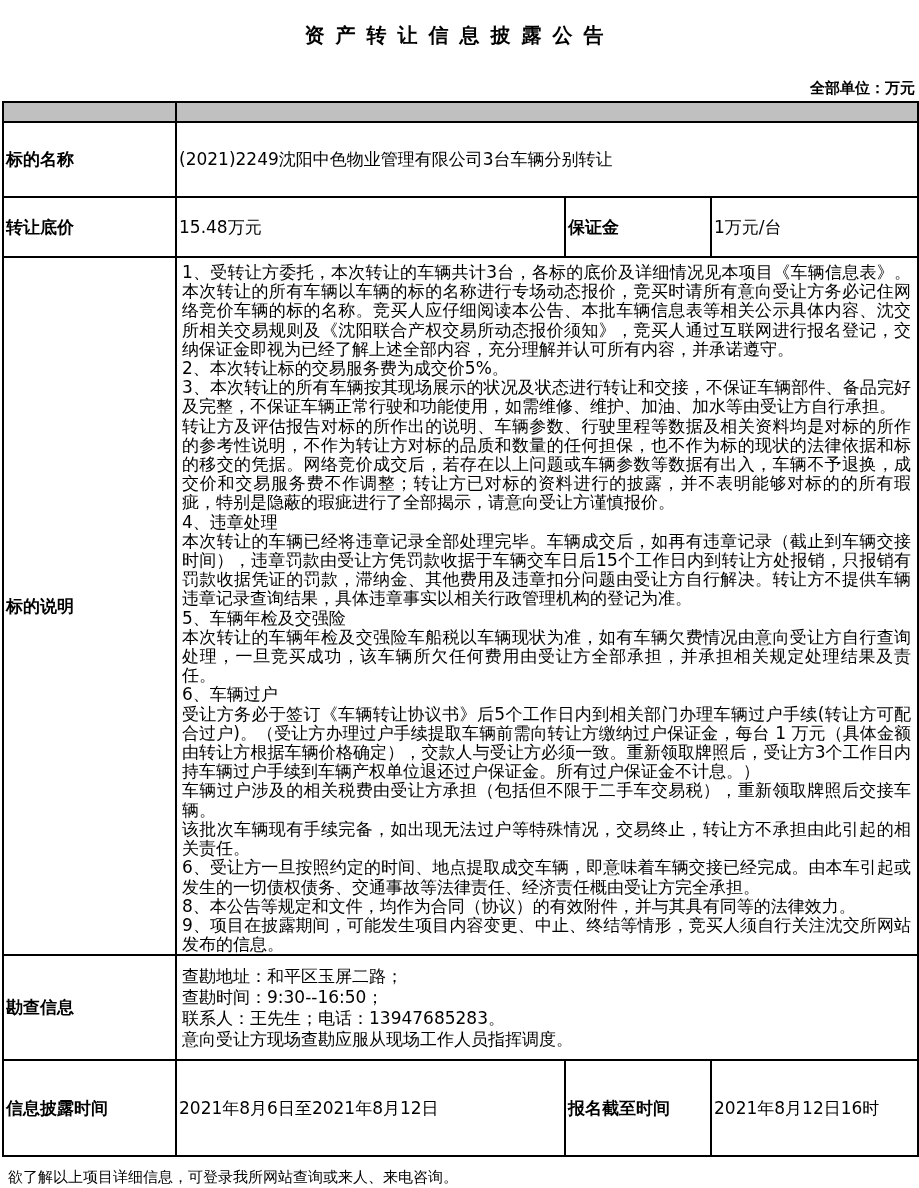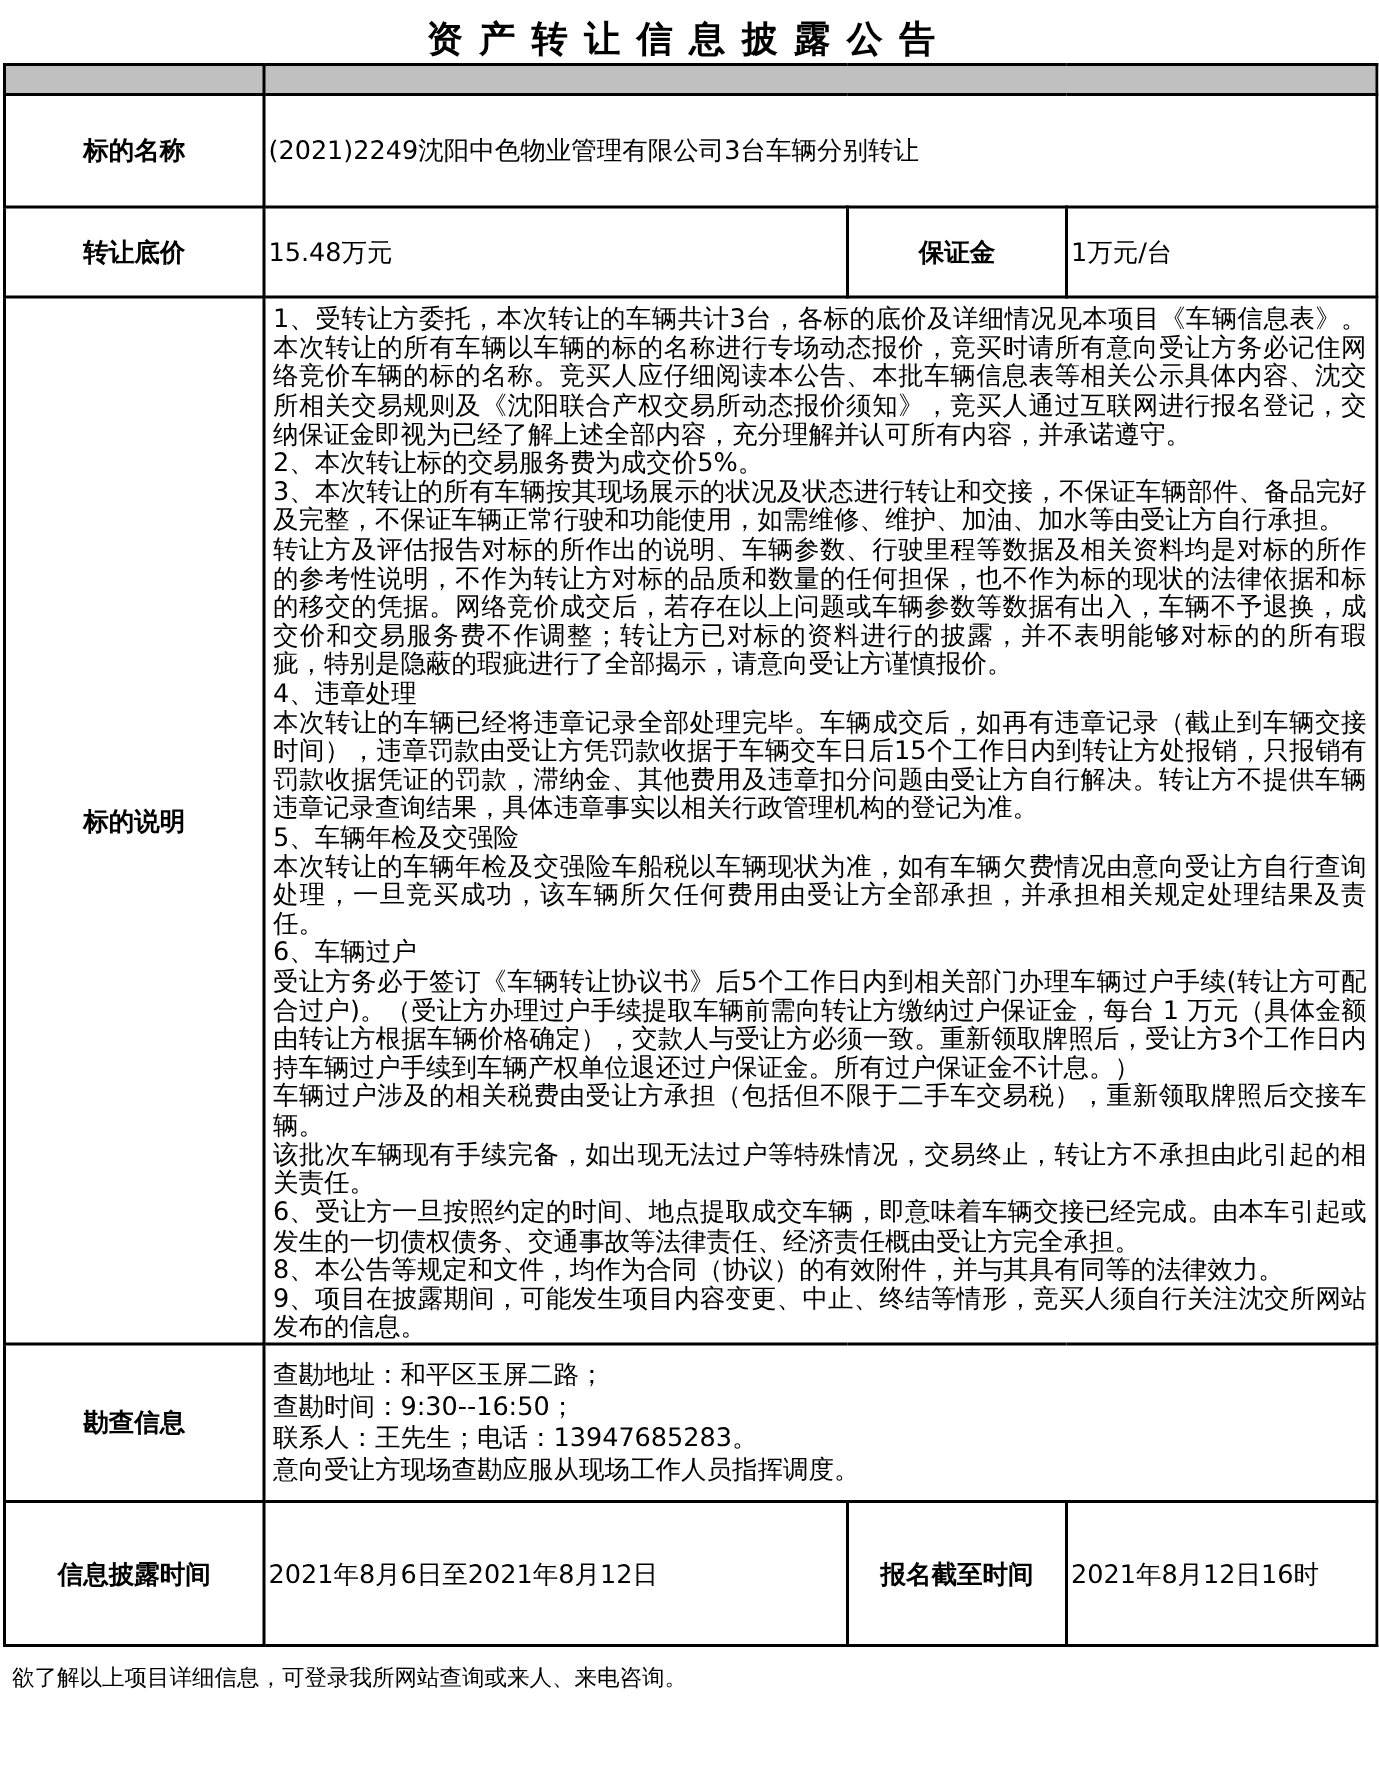--- a/index.html
+++ b/index.html
@@ -10,24 +10,24 @@
     color: #000000;
   }
   .page {
     width: 919px;
     height: 1188px;
     padding: 10px 2px 0 2px;
     overflow: hidden;
   }
   .doc-title {
     text-align: center;
-    font-size: 24px;
+    font-size: 20px;
     font-weight: bold;
     letter-spacing: 11px;
-    margin-top: 0;
+    margin-top: 12px;
   }
   .unit-note {
     text-align: right;
     font-size: 15px;
     font-weight: bold;
     margin-top: 30px;
     margin-bottom: 3px;
     padding-right: 2px;
   }
   table.disclosure {
@@ -35,21 +35,21 @@
     border-collapse: collapse;
     table-layout: fixed;
   }
   table.disclosure td {
     border: 2px solid #000000;
     font-size: 17px;
     vertical-align: middle;
   }
   td.shaded { height: 20px; }
   td.label-cell {
-    text-align: center;
+    text-align: left;
     font-weight: bold;
     padding: 2px;
   }
   td.value-cell {
     text-align: left;
     padding: 2px;
   }
   td.desc-cell {
     vertical-align: top;
     padding: 5px 6px 0 5px;
@@ -71,20 +71,21 @@
     line-height: 20px;
   }
 </style>
 </head>
 <body>
 
 <div class="page">
 
   <div class="doc-title">资产转让信息披露公告</div>
 
+  <div class="unit-note">全部单位：万元</div>
 
   <table class="disclosure">
     <colgroup>
       <col style="width:173px">
       <col style="width:389px">
       <col style="width:146px">
       <col style="width:207px">
     </colgroup>
 
     <tbody>

